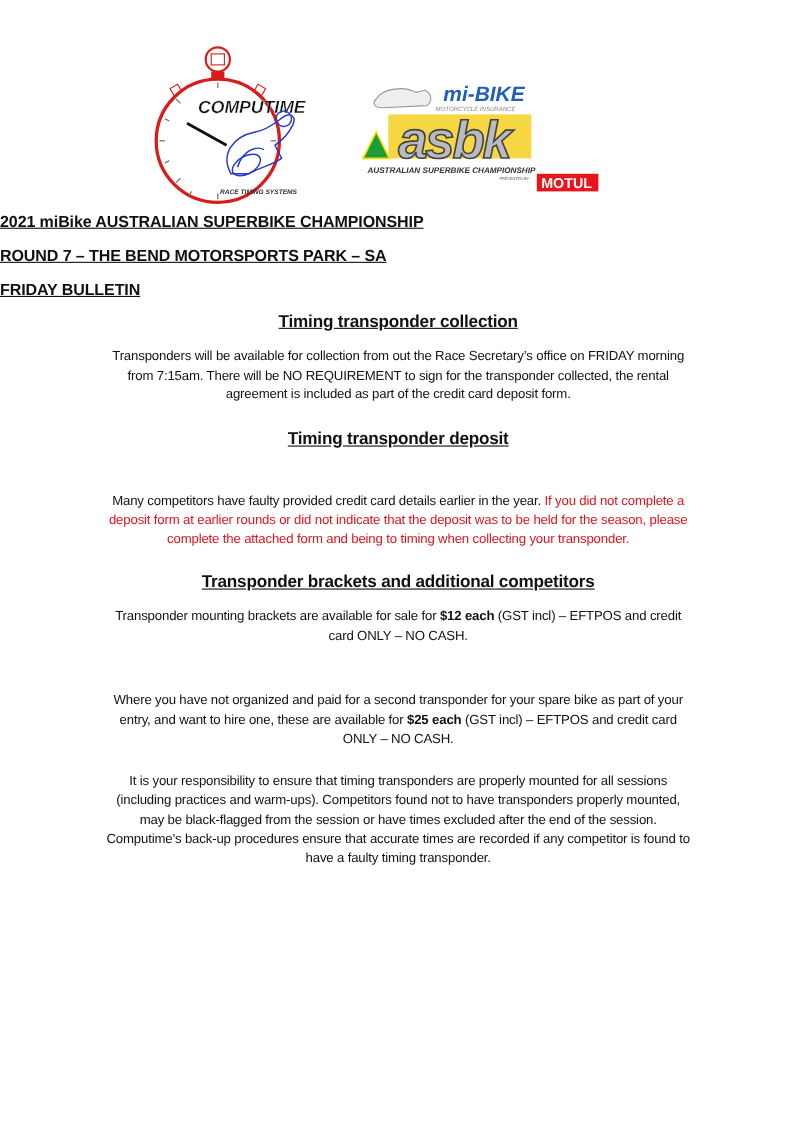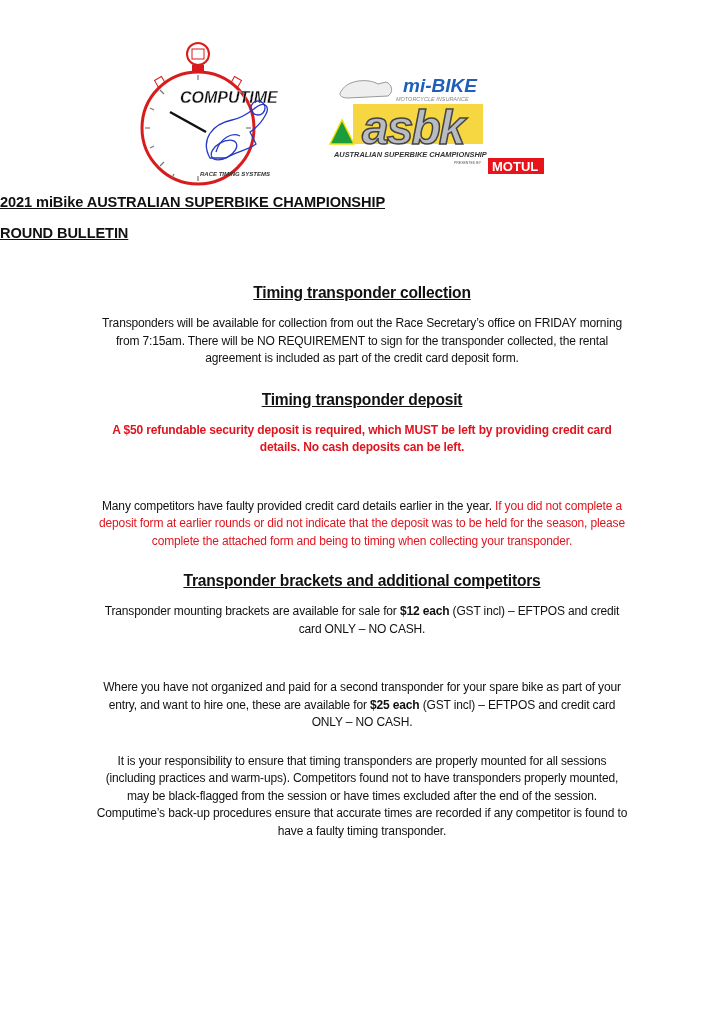--- a/index.html
+++ b/index.html
@@ -64,32 +64,32 @@
     <text x="34" y="74" font-family="Liberation Sans, sans-serif" font-size="48" font-style="italic" font-weight="bold" fill="#b8bcc2" stroke="#444" stroke-width="1.5" letter-spacing="-2">asbk</text>
     <text x="6" y="87" font-family="Liberation Sans, sans-serif" font-size="7.4" font-style="italic" font-weight="bold" fill="#333">AUSTRALIAN SUPERBIKE CHAMPIONSHIP</text>
     <text x="126" y="94" font-family="Liberation Sans, sans-serif" font-size="3.5" fill="#555">PRESENTED BY</text>
     <rect x="160" y="88" width="56" height="16" fill="#e8141c"></rect>
     <text x="164" y="101" font-family="Liberation Sans, sans-serif" font-size="13" font-weight="bold" fill="#fff">MOTUL</text>
   </svg>
 </div>
 
 <div class="titles">
   <div>2021 miBike AUSTRALIAN SUPERBIKE CHAMPIONSHIP</div>
-  <div>ROUND BULLETIN</div>
+  <div>ROUND 7 – THE BEND MOTORSPORTS PARK – SA</div>
+  <div>FRIDAY BULLETIN</div>
 </div>
 
 <div class="content">
   <section class="sec1">
     <h2>Timing transponder collection</h2>
     <p>Transponders will be available for collection from out the Race Secretary’s office on FRIDAY morning from 7:15am.  There will be NO REQUIREMENT to sign for the transponder collected, the rental agreement is included as part of the credit card deposit form.</p>
   </section>
 
   <section class="sec">
     <h2>Timing transponder deposit</h2>
-    <p class="redb">A $50 refundable security deposit is required, which MUST be left by providing credit card details.  No cash deposits can be left.</p>
     <div class="gap"></div>
     <p><span>Many competitors have faulty provided credit card details earlier in the year.  </span><span class="red">If you did not complete a deposit form at earlier rounds or did not indicate that the deposit was to be held for the season, please complete the attached form and being to timing when collecting your transponder.</span></p>
   </section>
 
   <section class="sec">
     <h2>Transponder brackets and additional competitors</h2>
     <p><span>Transponder mounting brackets are available for sale for </span><span class="b">$12 each</span><span> (GST incl) – EFTPOS and credit card ONLY – NO CASH.</span></p>
     <div class="gap"></div>
     <p><span>Where you have not organized and paid for a second transponder for your spare bike as part of your entry, and want to hire one, these are available for </span><span class="b">$25 each</span><span> (GST incl) – EFTPOS and credit card ONLY – NO CASH.</span></p>
   </section>

